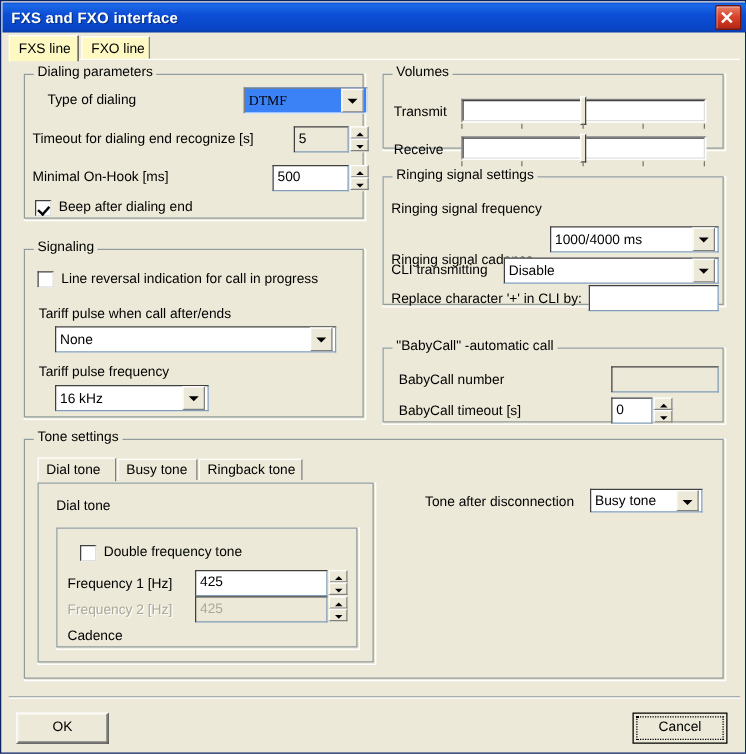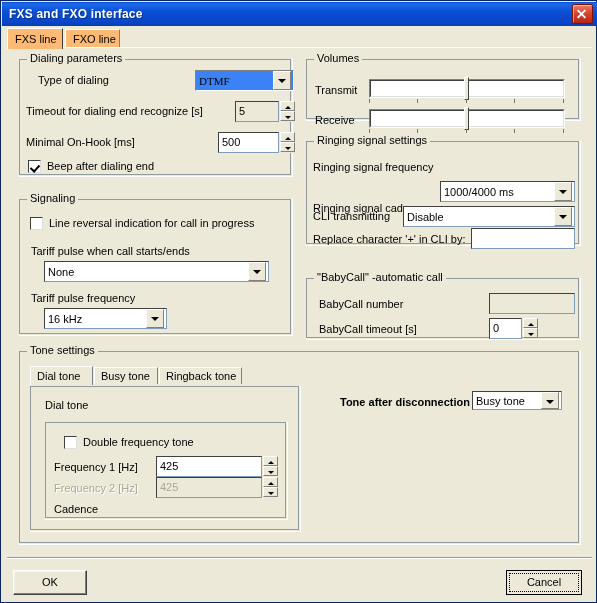--- a/index.html
+++ b/index.html
@@ -39,21 +39,21 @@
   .close-btn::before,.close-btn::after{
     content:"";position:absolute;left:3px;top:8px;width:11px;height:2px;background:#fff;
   }
   .close-btn::before{transform:rotate(45deg);}
   .close-btn::after{transform:rotate(-45deg);}
 
   
   .tabstrip{position:absolute;left:6px;top:28px;width:585px;height:19px;}
   .tab{
     position:absolute;top:0;height:19px;
-    background:#fdba74;
+    background:#fef9c3;
     border-left:1px solid #fff;
     border-top:1px solid #fff;
     border-right:1px solid #808080;
     box-sizing:border-box;
     padding:2px 7px 0 7px;
     font-size:11px;line-height:15px;
     white-space:nowrap;cursor:default;
   }
   .tab.sel{top:-1px;height:21px;padding-top:3px;z-index:3;border-right:1px solid #404040;}
   .tabbody-line{
@@ -239,21 +239,21 @@
 
   <div class="group" style="left:18px;top:198px;width:274px;height:137px;">
     <div class="inner"></div>
     <div class="legend">Signaling</div>
 
     <div class="chk" style="left:10px;top:16px;">
       <span class="box"></span>
       <span class="t">Line reversal indication for call in progress</span>
     </div>
 
-    <div class="lbl" style="left:11px;top:45px;">Tariff pulse when call starts/ends</div>
+    <div class="lbl" style="left:11px;top:45px;">Tariff pulse when call after/ends</div>
     <div class="combo" style="left:24px;top:61px;width:225px;">
       <span class="val">None</span>
       <span class="arrow"></span>
     </div>
 
     <div class="lbl" style="left:11px;top:92px;">Tariff pulse frequency</div>
     <div class="combo" style="left:24px;top:108px;width:123px;">
       <span class="val">16 kHz</span>
       <span class="arrow"></span>
     </div>
@@ -370,21 +370,21 @@
         <div class="txt dis" style="left:110px;top:54px;width:106px;">425</div>
         <div class="spin" style="left:217px;top:54px;">
           <div class="u"></div>
           <div class="d"></div>
         </div>
 
         <div class="lbl" style="left:8px;top:80px;">Cadence</div>
       </div>
     </div>
 
-    <div class="lbl" style="left:320px;top:44px;font-weight:bold;">Tone after disconnection</div>
+    <div class="lbl" style="left:320px;top:44px;">Tone after disconnection</div>
     <div class="combo" style="left:452px;top:39px;width:90px;height:19px;">
       <span class="val">Busy tone</span>
       <span class="arrow" style="height:15px;"></span>
     </div>
   </div>
 
   <div class="sep" style="top:556px;background:#919b9c;height:1px;"></div>
   <div class="sep" style="top:557px;background:#fff;height:1px;"></div>
 
   <div class="btn" style="left:12px;top:569px;width:74px;">

